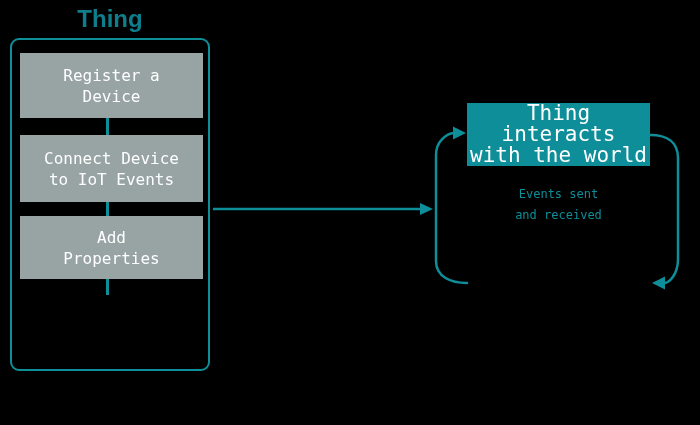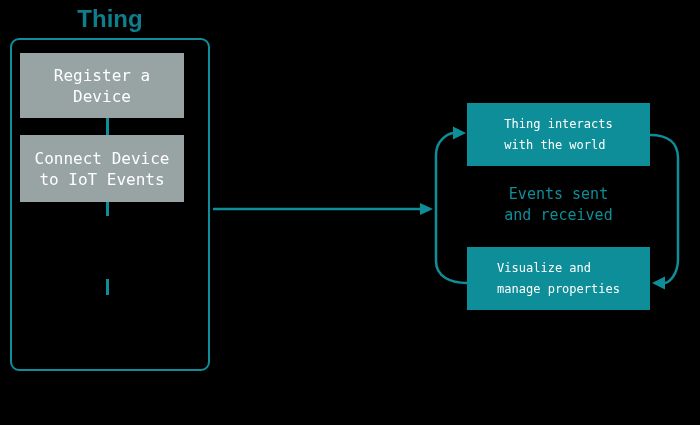--- a/index.html
+++ b/index.html
@@ -31,21 +31,21 @@
     width: 200px;
     height: 333px;
     box-sizing: border-box;
     border: 2px solid var(--teal);
     border-radius: 9px;
     background: transparent;
   }
   .step-box {
     position: absolute;
     left: 20px;
-    width: 164px;
+    width: 183px;
     background: var(--gray);
     color: #ffffff;
     display: flex;
     align-items: center;
     justify-content: center;
     text-align: center;
     white-space: pre-line;
     font-size: 16px;
     line-height: 21px;
   }
@@ -55,34 +55,35 @@
   .step-4 { top: 295px; height: 68px; }
   .cycle-box {
     position: absolute;
     left: 467px;
     width: 183px;
     background: var(--teal);
     color: #ffffff;
     display: flex;
     align-items: center;
     justify-content: center;
+    text-align: center;
     white-space: pre-line;
-    font-size: 12px;
+    font-size: 21px;
     line-height: 21px;
   }
   .cycle-top { top: 103px; height: 63px; }
   .cycle-bottom { top: 247px; height: 63px; }
   .events-label {
     position: absolute;
     left: 467px;
     top: 184px;
     width: 183px;
     text-align: center;
     color: var(--teal);
-    font-size: 15px;
+    font-size: 12px;
     line-height: 21px;
     white-space: pre-line;
   }
   .arrow-overlay {
     position: absolute;
     left: 0;
     top: 0;
     width: 700px;
     height: 425px;
     pointer-events: none;
@@ -98,30 +99,30 @@
   <div class="diagram-title">Thing</div>
 
   <div class="container-outline"></div>
 
   <div class="step-box step-1">Register a
 Device</div>
 
   <div class="step-box step-2">Connect Device
 to IoT Events</div>
 
+  <div class="step-box step-3">Add
+Properties</div>
 
 
   <div class="cycle-box cycle-top">Thing interacts
 with the world</div>
 
   <div class="events-label">Events sent
 and received</div>
 
-  <div class="cycle-box cycle-bottom">Visualize and
-manage properties</div>
 
   <svg class="arrow-overlay" viewBox="0 0 700 425" xmlns="http://www.w3.org/2000/svg">
 
     <line class="teal-stroke" x1="107.5" y1="118" x2="107.5" y2="135" stroke-width="3"></line>
     <line class="teal-stroke" x1="107.5" y1="202" x2="107.5" y2="216" stroke-width="3"></line>
     <line class="teal-stroke" x1="107.5" y1="279" x2="107.5" y2="295" stroke-width="3"></line>
 
     <line class="teal-stroke" x1="213" y1="209" x2="421" y2="209" stroke-width="2.5"></line>
     <polygon class="teal-fill" points="433,209 420,203 420,215"></polygon>
 

